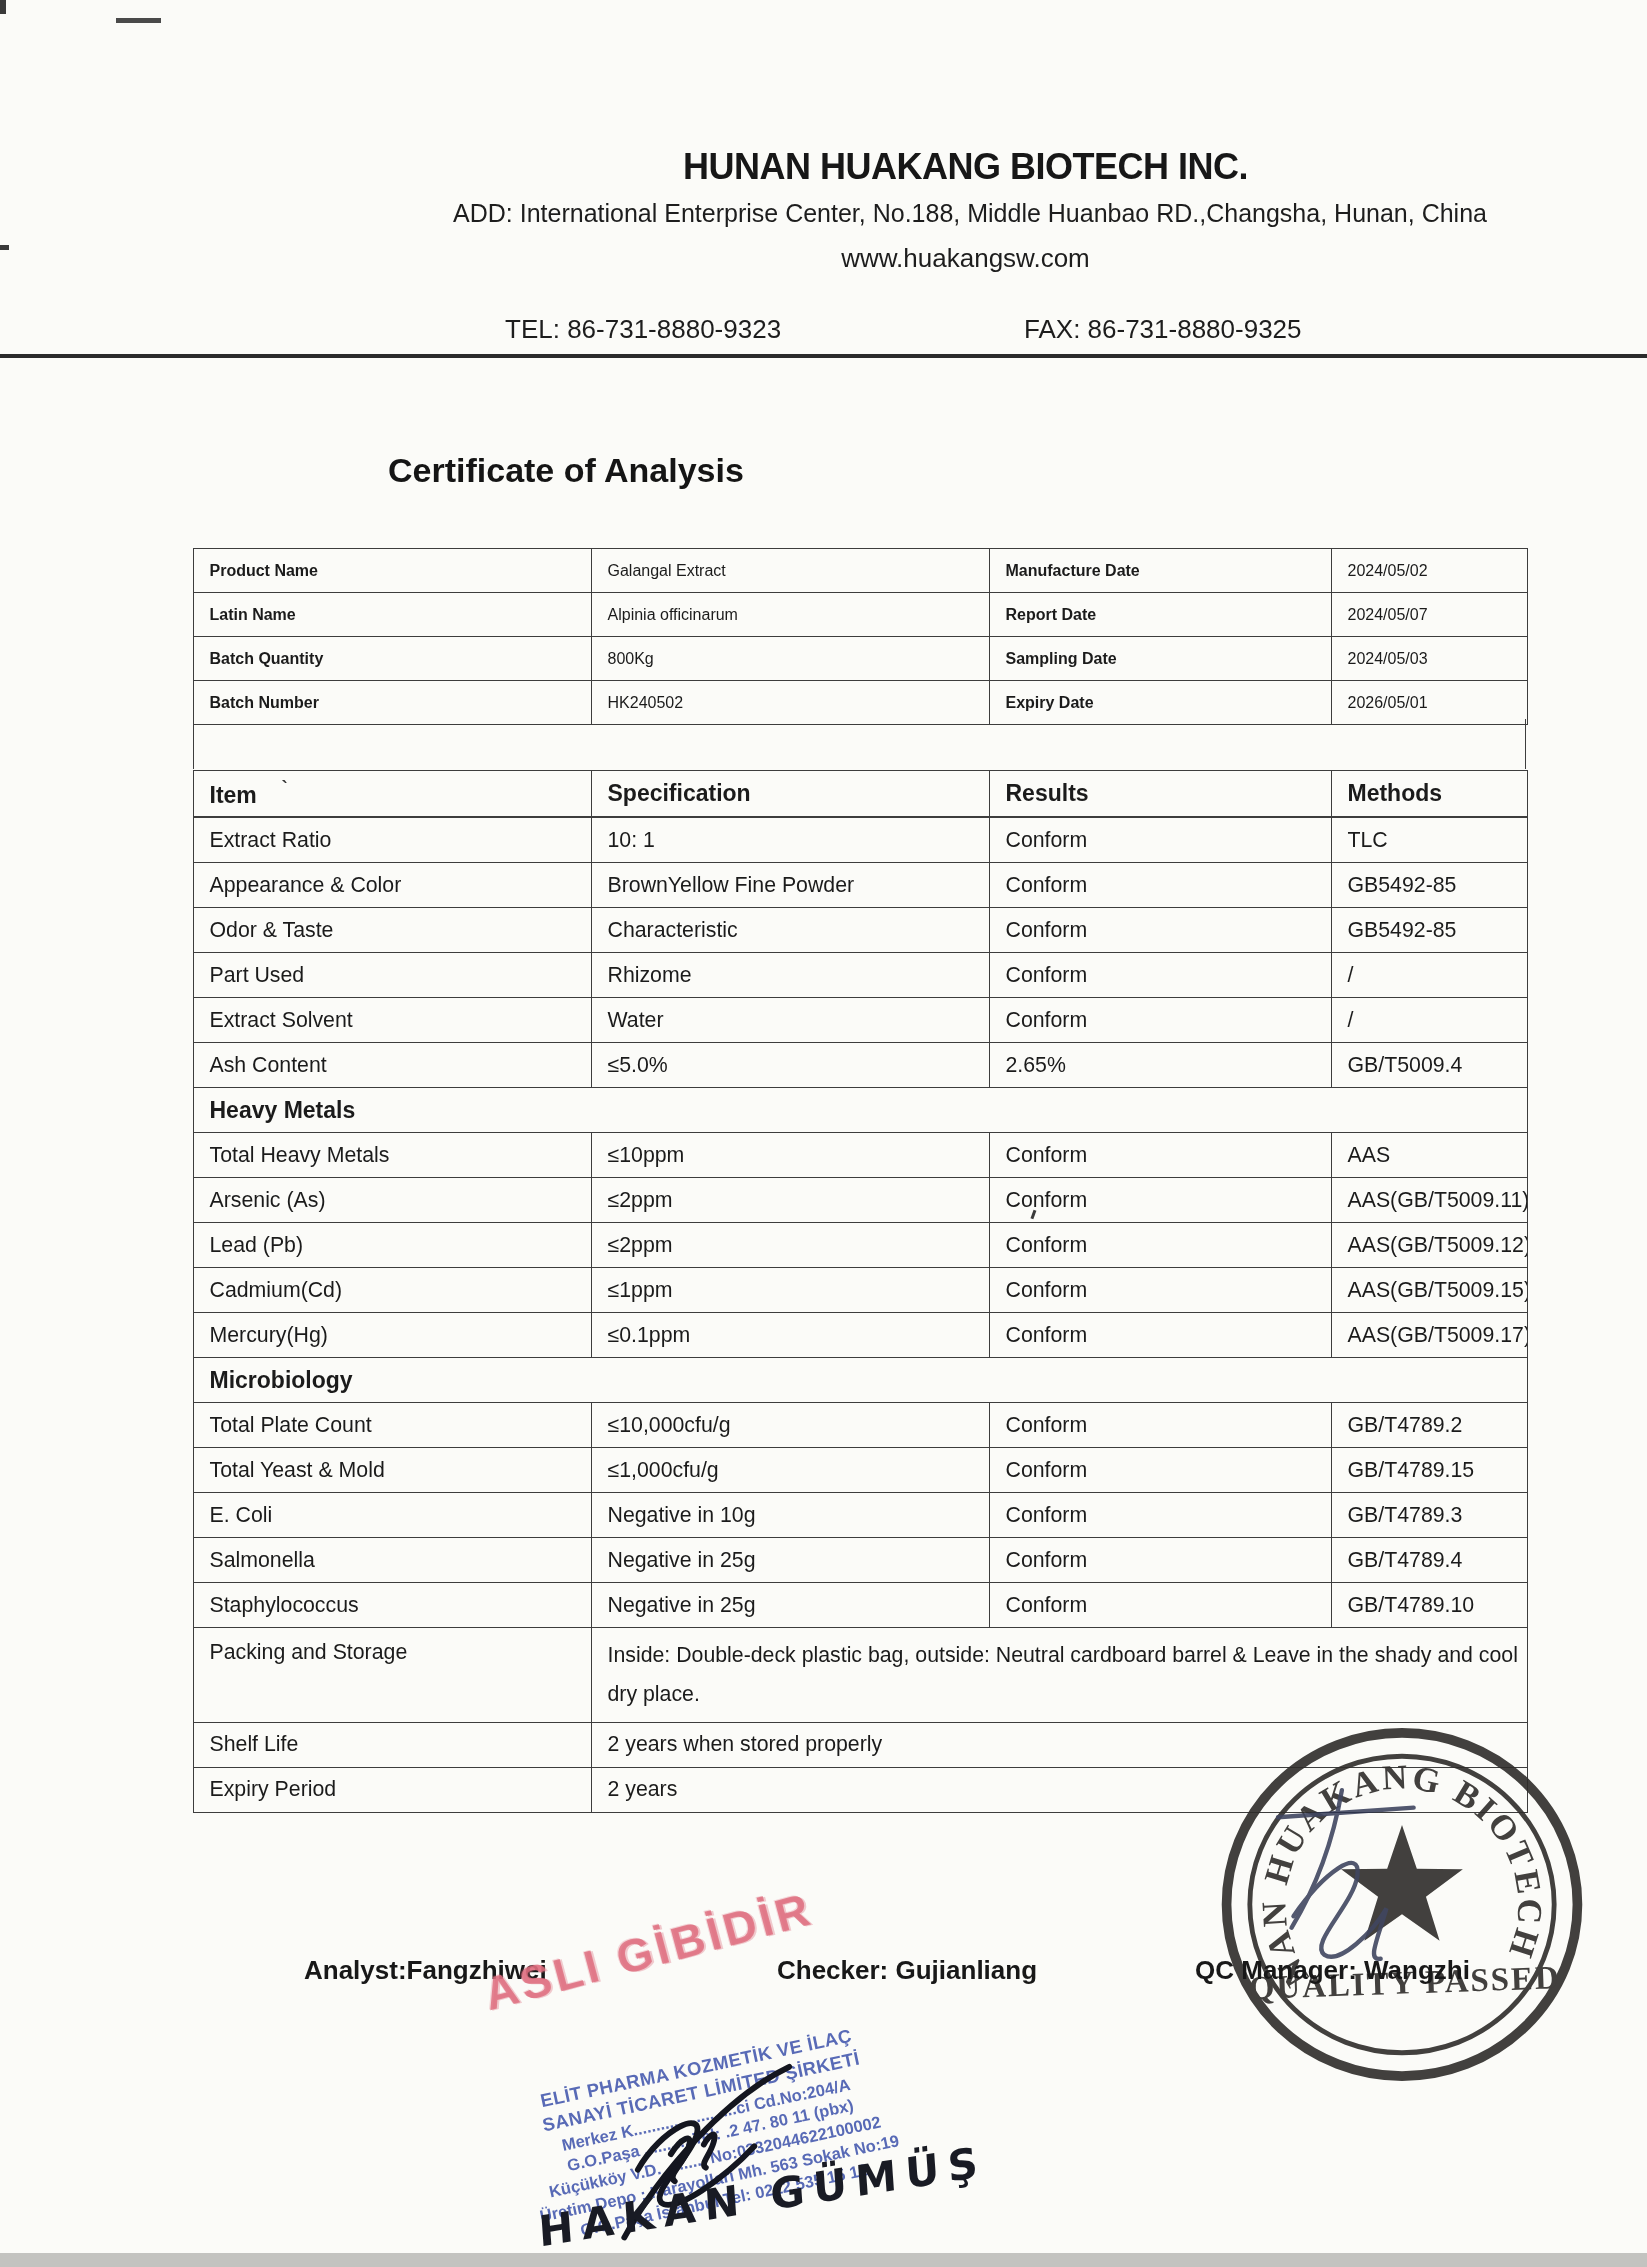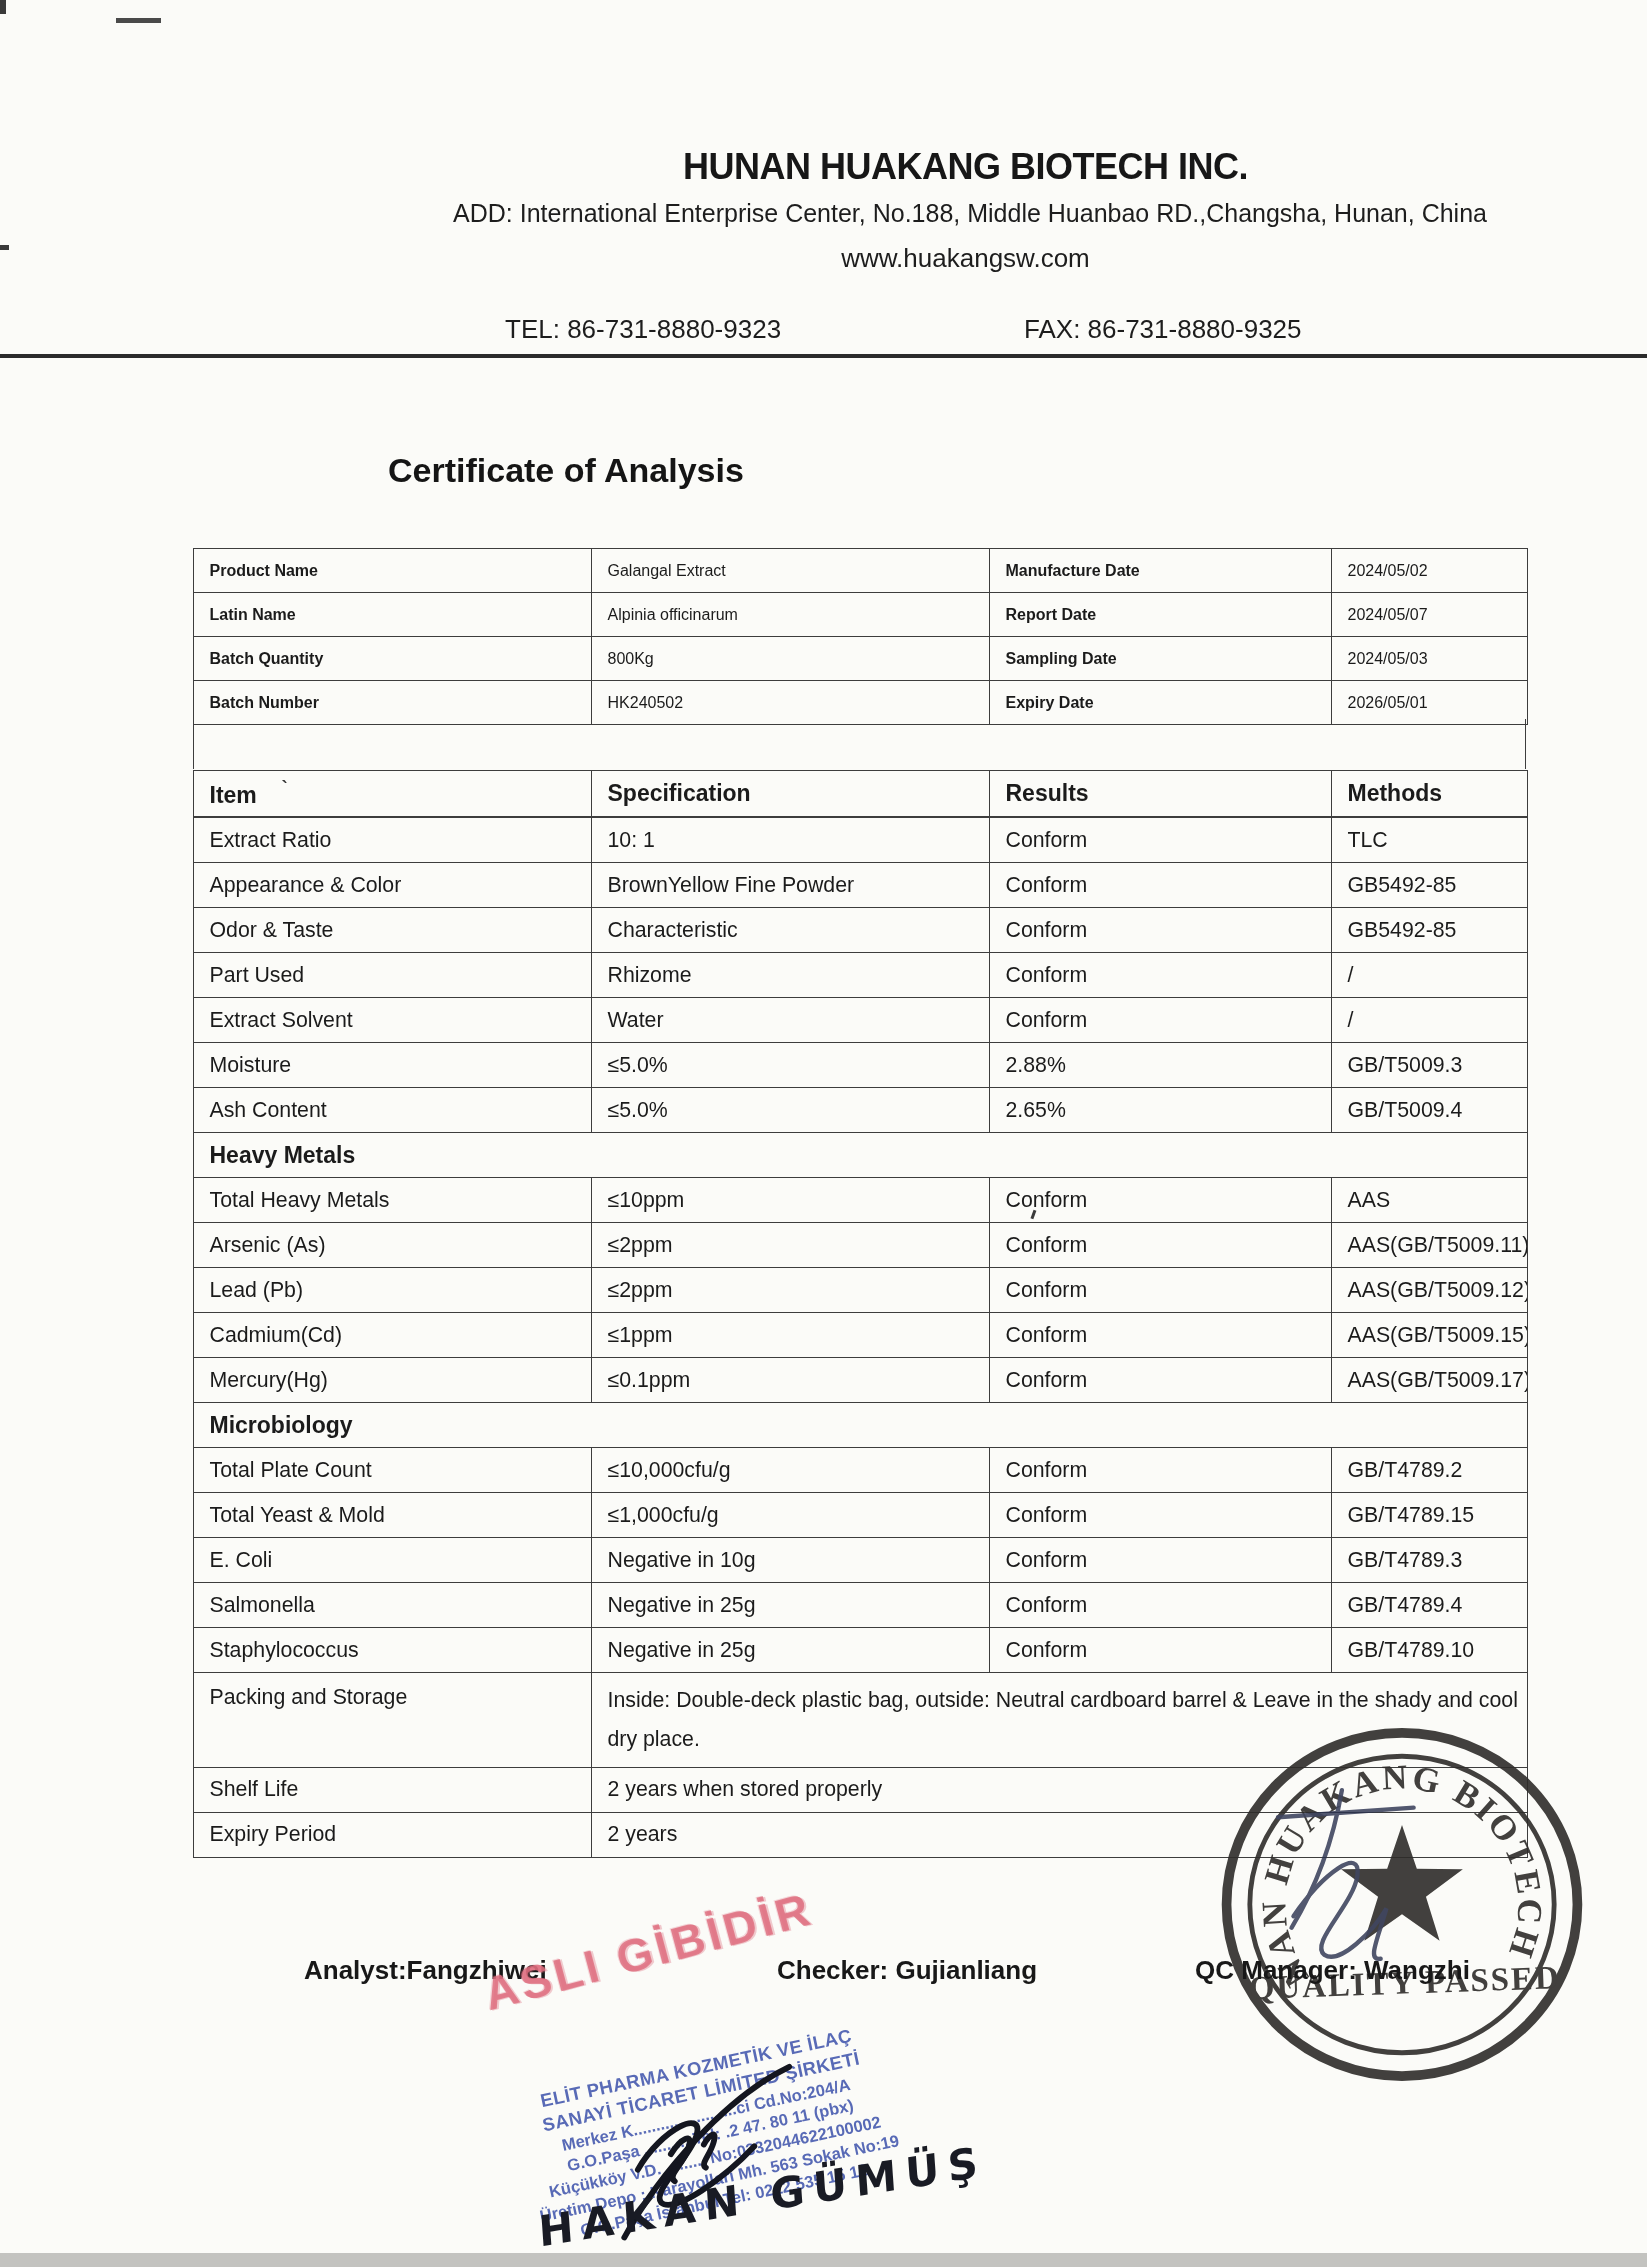--- a/index.html
+++ b/index.html
@@ -167,26 +167,20 @@
       <td>Conform</td>
       <td>/</td>
     </tr>
     <tr>
       <td>Extract Solvent</td>
       <td>Water</td>
       <td>Conform</td>
       <td>/</td>
     </tr>
     <tr>
-      <td>Moisture</td>
-      <td>≤5.0%</td>
-      <td>2.88%</td>
-      <td>GB/T5009.3</td>
-    </tr>
-    <tr>
       <td>Ash Content</td>
       <td>≤5.0%</td>
       <td>2.65%</td>
       <td>GB/T5009.4</td>
     </tr>
     <tr>
       <td class="section" colspan="4">Heavy Metals</td>
     </tr>
     <tr>
       <td>Total Heavy Metals</td>

